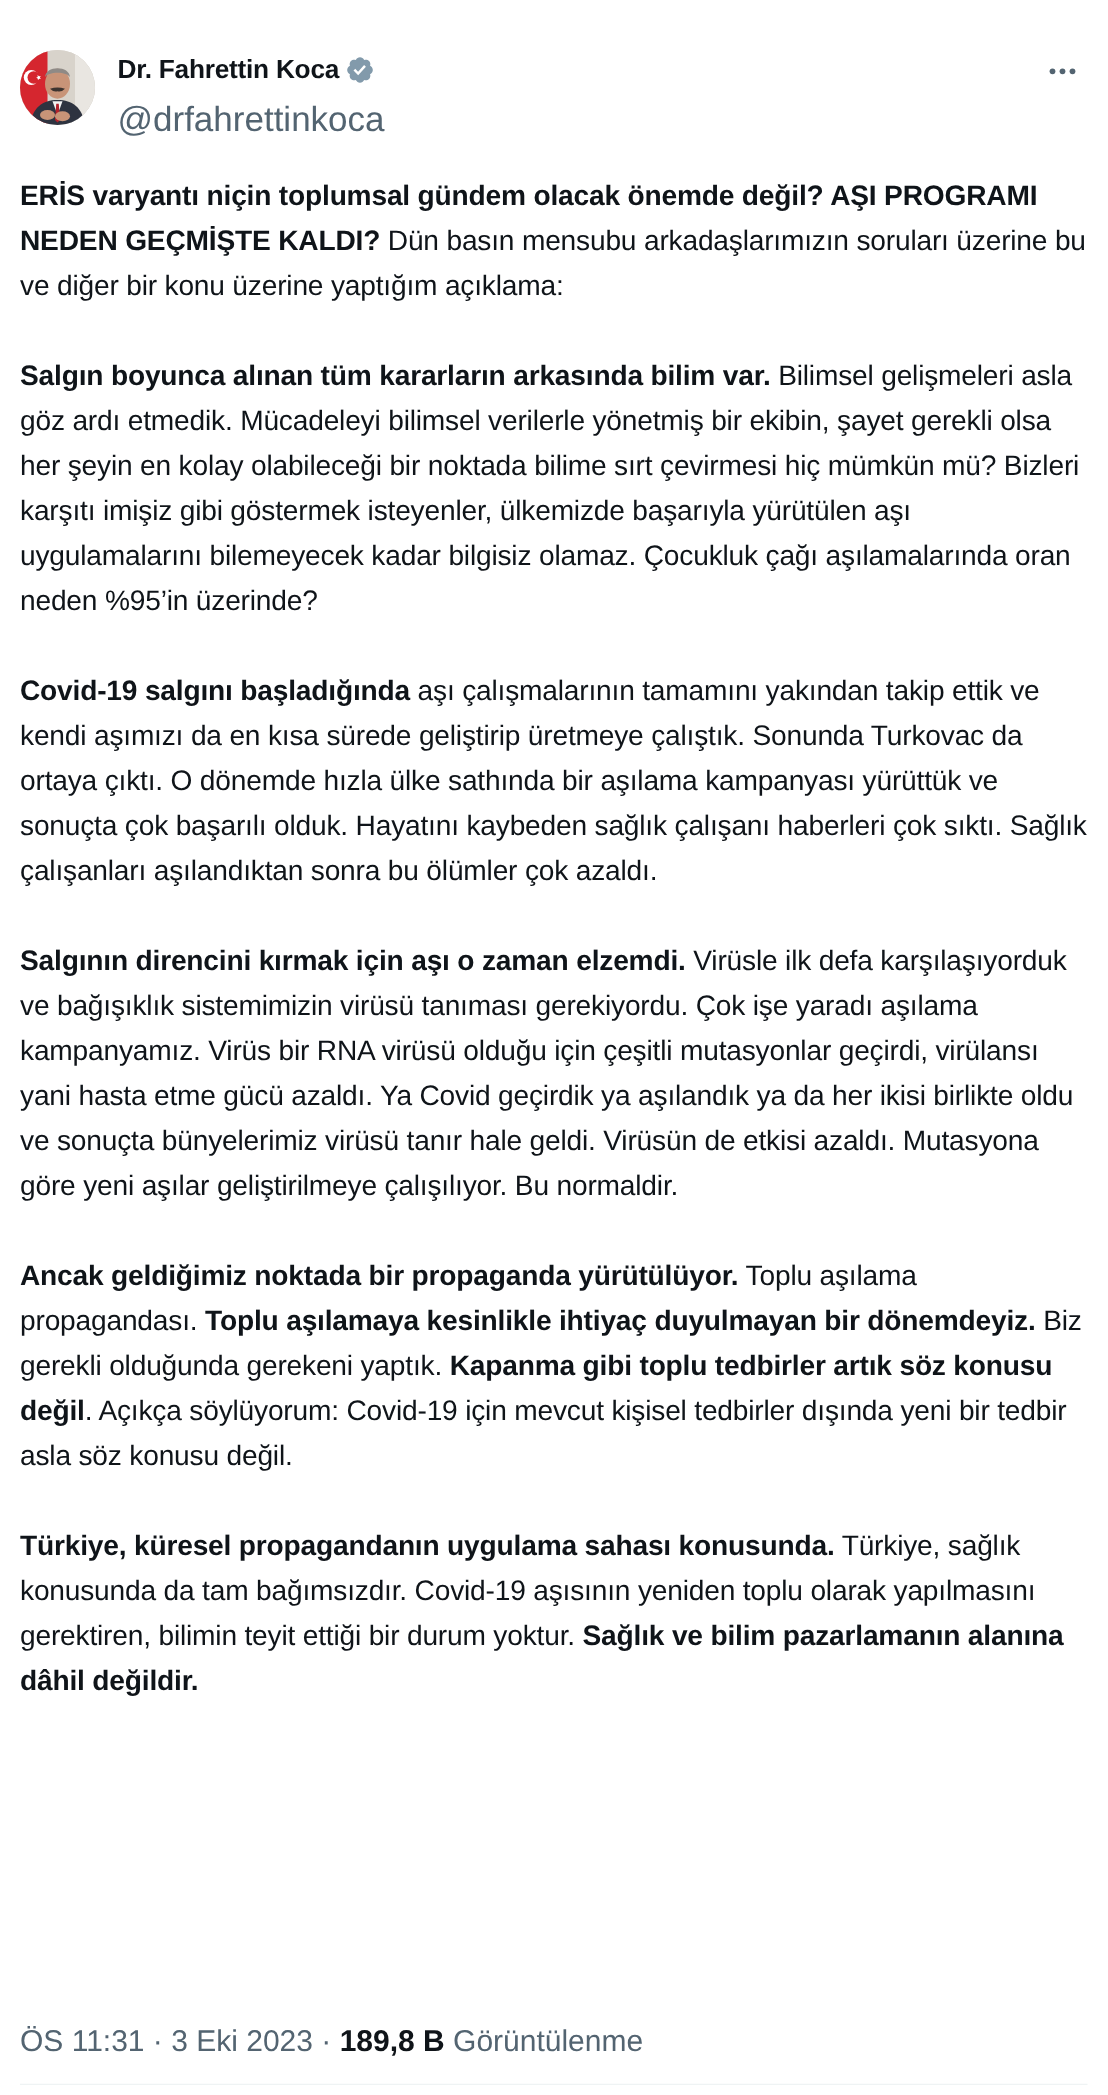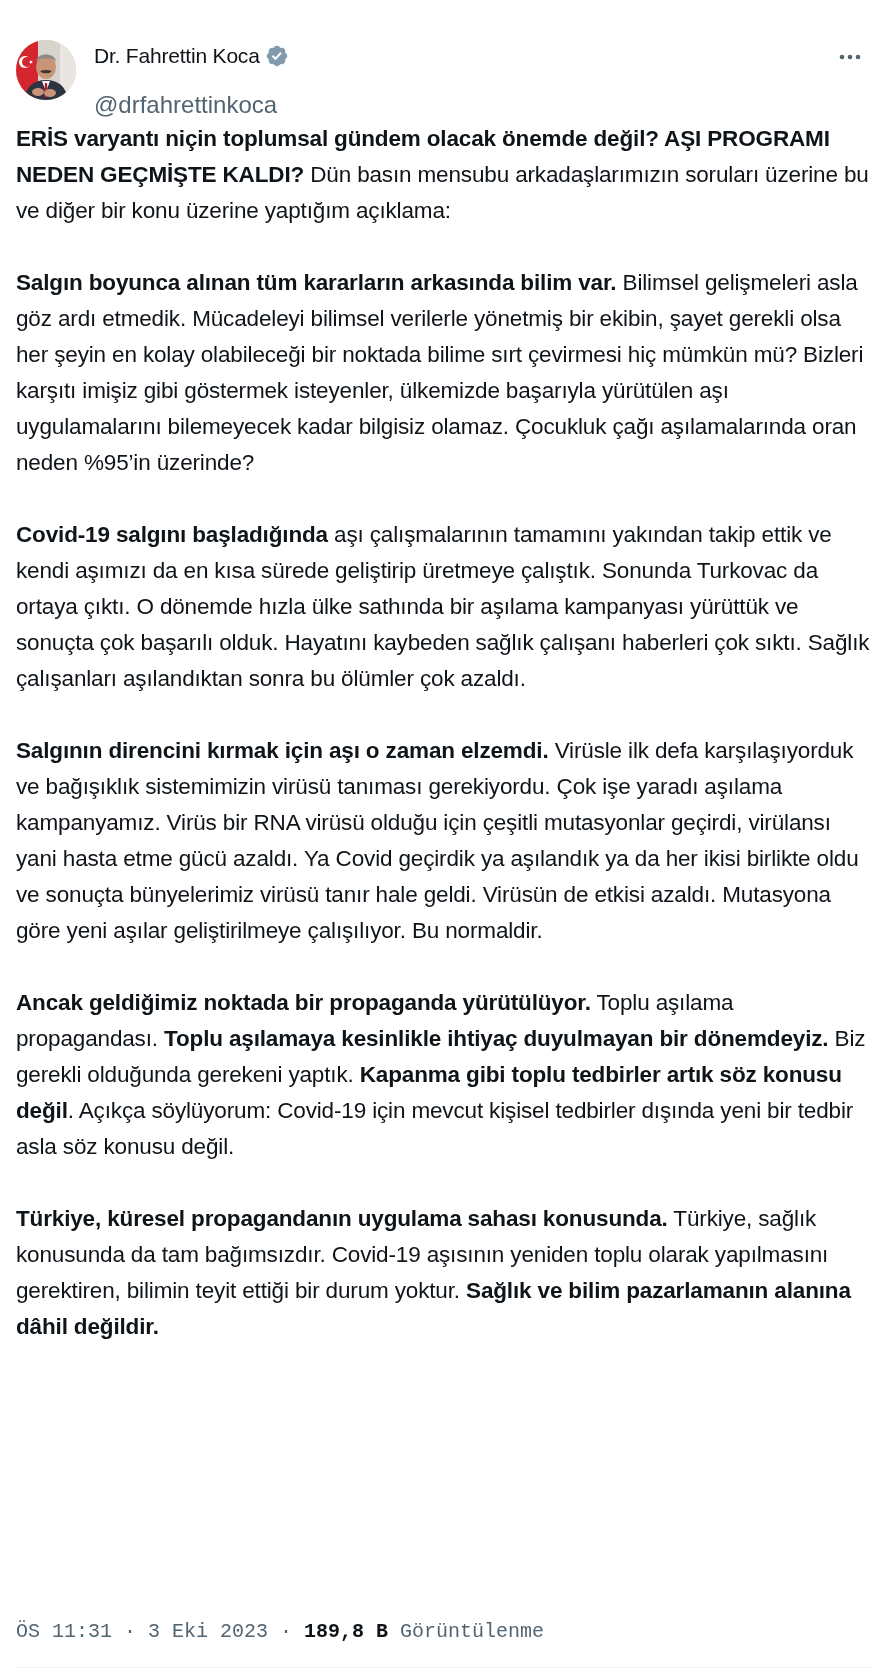--- a/index.html
+++ b/index.html
@@ -42,68 +42,67 @@
       position: absolute;
       left: 78px;
       top: 2px;
     }
     .display-name-row {
       display: flex;
       align-items: center;
       height: 28px;
     }
     .display-name {
-      font-weight: 400;
+      font-weight: 700;
       font-size: 21px;
       color: #0f1419;
       letter-spacing: -0.2px;
     }
     .verified {
       margin-left: 5px;
       width: 24px;
       height: 24px;
       display: inline-block;
     }
     .handle {
-      font-size: 24px;
+      font-size: 28px;
       color: #536471;
-      margin-top: 21px;
+      margin-top: 10px;
     }
     .more {
       position: absolute;
       right: 0;
       top: 2px;
       width: 40px;
       height: 30px;
       display: flex;
       align-items: center;
       justify-content: center;
       cursor: pointer;
     }
     .body {
       position: absolute;
       left: 0;
-      top: 121px;
+      top: 139px;
       width: 860px;
       font-size: 22.5px;
       line-height: 36px;
       color: #0f1419;
       letter-spacing: -0.15px;
     }
     .para { margin-bottom: 36px; }
     .para:last-child { margin-bottom: 0; }
     b { font-weight: 700; }
     .meta {
       position: absolute;
       left: 0;
       top: 1620px;
-      font-size: 20px;
+      font-size: 24px;
       color: #536471;
       white-space: nowrap;
-      font-family: Liberation Mono, monospace;
     }
     .meta .views-count { color: #0f1419; font-weight: 700; }
     .divider {
       position: absolute;
       left: 0;
       top: 1667px;
       width: 854px;
       height: 1px;
       background: #eff3f4;
     }

